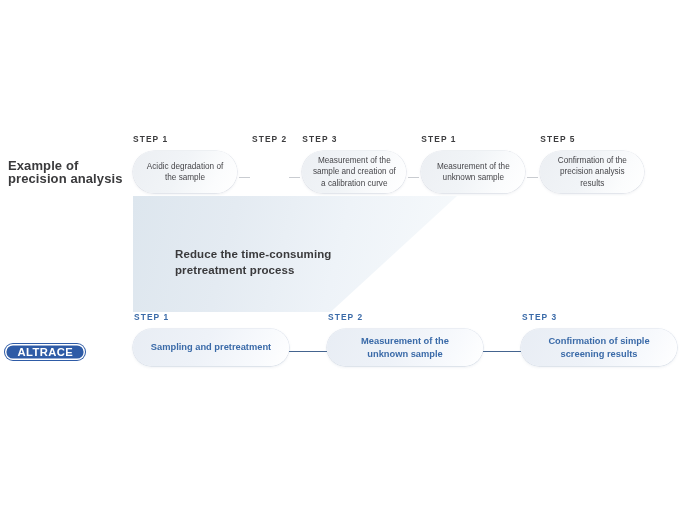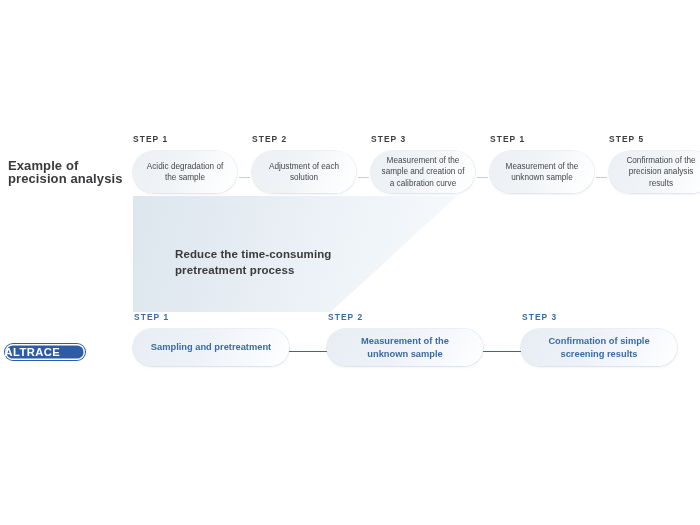--- a/index.html
+++ b/index.html
@@ -27,21 +27,21 @@
   }
   #precision-label { left: 8px; top: 159px; width: 118px; }
 
   .logo-pill {
     position: absolute;
     left: 5px; top: 344px;
     width: 80px; height: 16px;
     background: #2e5ba6;
     border-radius: 9px;
     box-shadow: inset 0 0 0 1.4px #ffffff, 0 0 0 1px #2e5ba6;
-    display: flex; align-items: center; justify-content: flex-start;
+    display: flex; align-items: center; justify-content: center;
   }
   .logo-pill span {
     color: #ffffff;
     font-size: 11px;
     font-weight: bold;
     letter-spacing: .4px;
     transform: scaleX(1.02);
   }
 
   
@@ -152,21 +152,20 @@
 
   <div class="step-row" id="row-top">
     <div class="steps">
       <div class="step">
         <div class="step-num">STEP 1</div>
         <div class="pill">Acidic degradation of<br>the sample</div>
       </div>
       <div class="conn"></div>
       <div class="step">
         <div class="step-num">STEP 2</div>
-        <div class="pill">Adjustment of each<br>solution</div>
       </div>
       <div class="conn"></div>
       <div class="step">
         <div class="step-num">STEP 3</div>
         <div class="pill">Measurement of the<br>sample and creation of<br>a calibration curve</div>
       </div>
       <div class="conn"></div>
       <div class="step">
         <div class="step-num">STEP 1</div>
         <div class="pill">Measurement of the<br>unknown sample</div>

